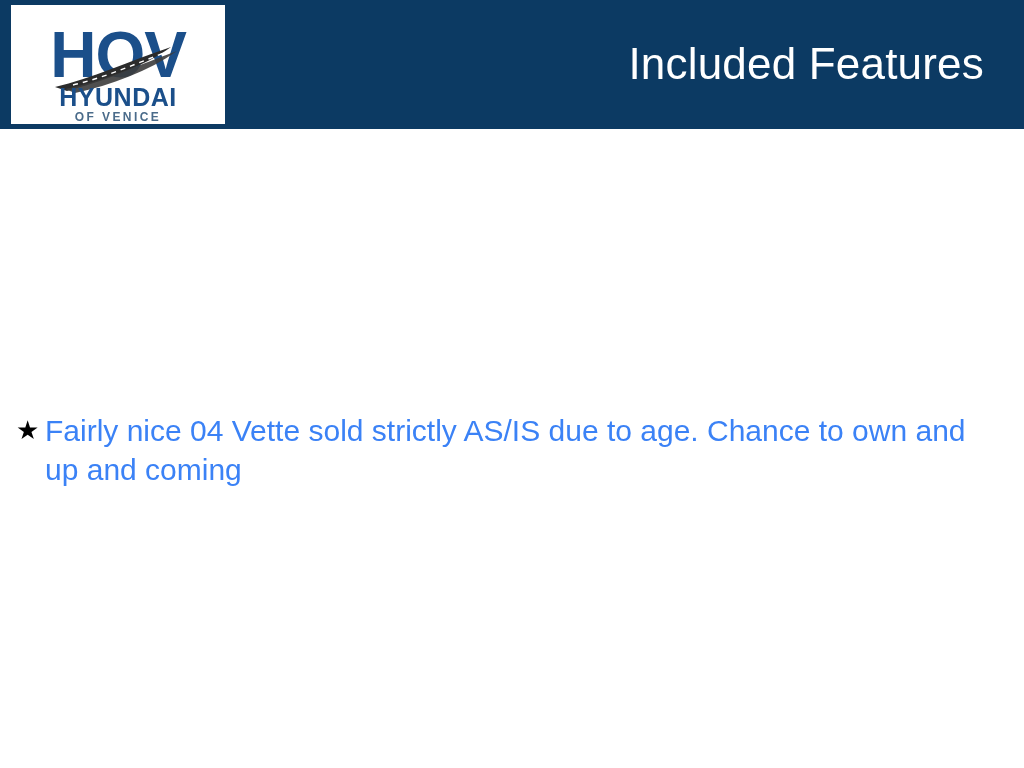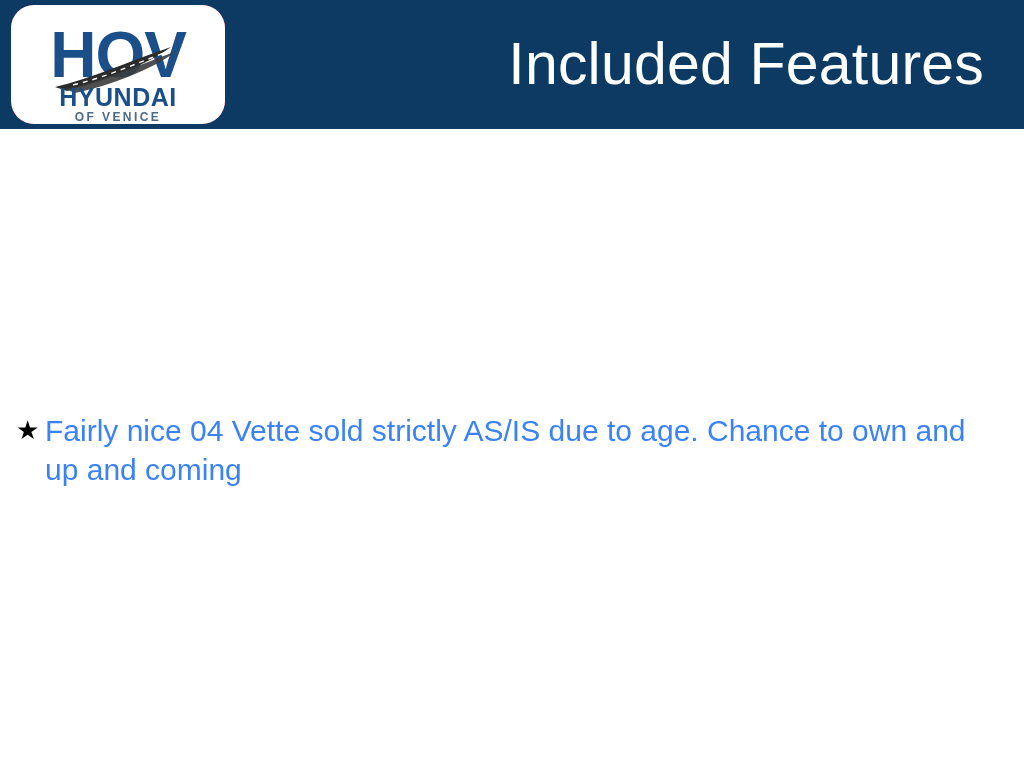--- a/index.html
+++ b/index.html
@@ -28,38 +28,37 @@
     top: 0;
     width: 1024px;
     height: 129px;
     background: #0c3a63;
   }
   .slide-title {
     position: absolute;
     right: 40px;
     top: 30px;
     color: #ffffff;
-    font-size: 59px;
+    font-size: 44px;
     font-weight: normal;
     line-height: 68px;
     letter-spacing: 0.2px;
     white-space: nowrap;
     text-align: right;
   }
 
   
   .logo-box {
     position: absolute;
     left: 11px;
     top: 5px;
     width: 214px;
     height: 119px;
     background: #be185d;
     overflow: hidden;
-    border-radius: 23px;
   }
   .logo-svg {
     display: block;
     width: 214px;
     height: 119px;
   }
 
   
   .body-area {
     position: absolute;

